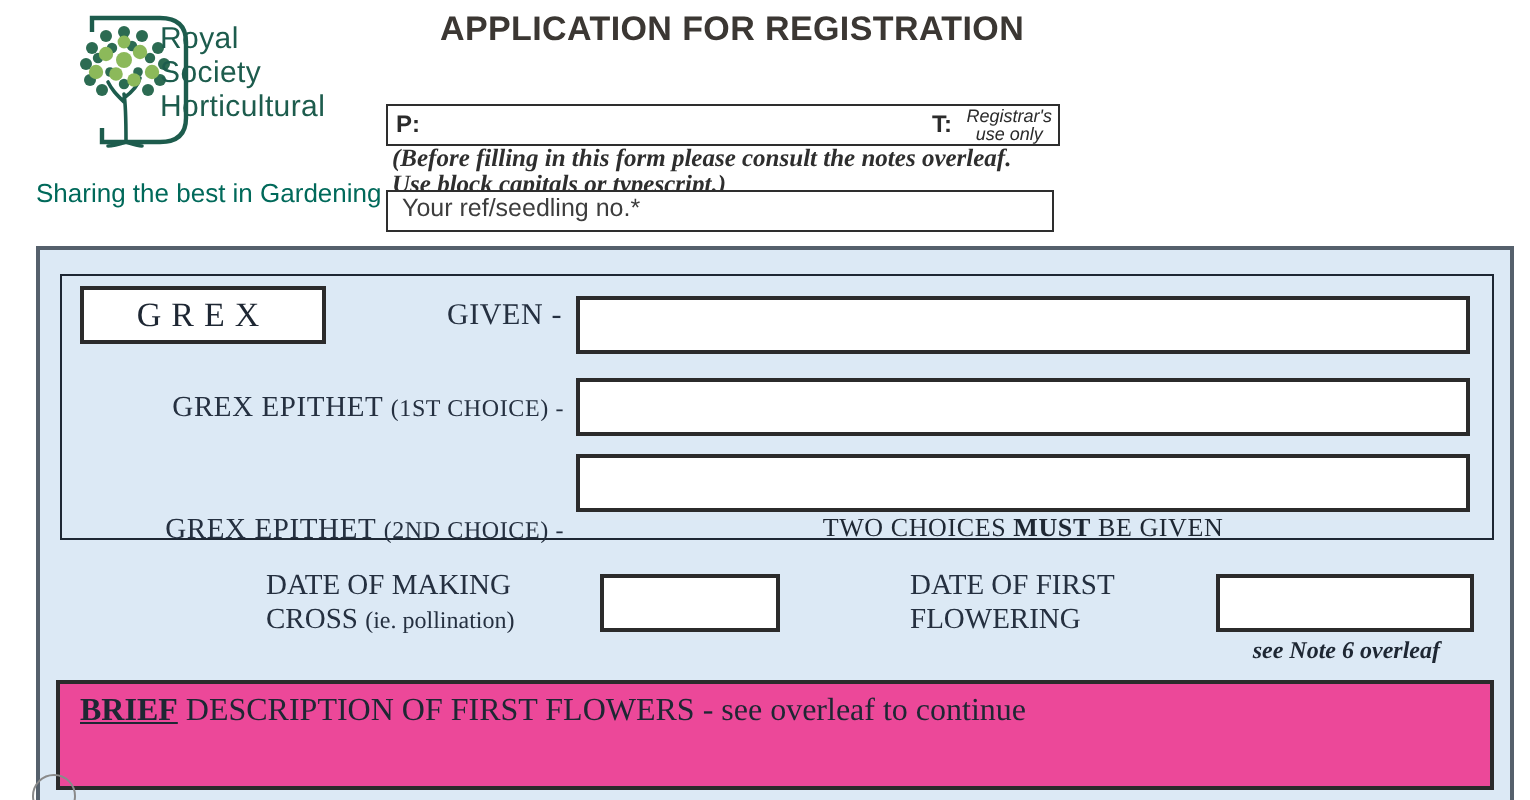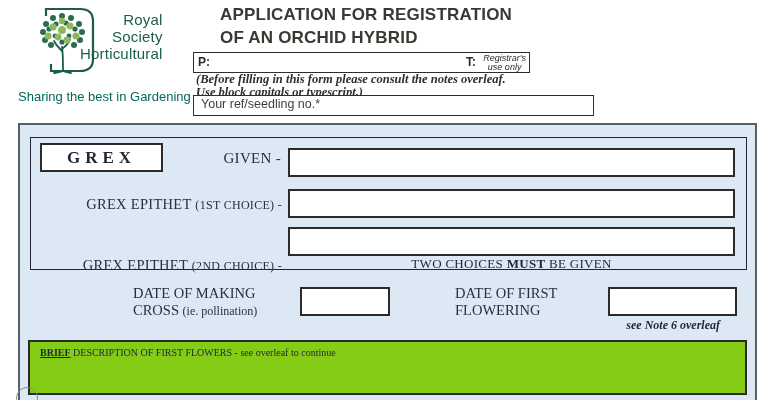--- a/index.html
+++ b/index.html
@@ -5,21 +5,21 @@
   * { margin:0; padding:0; box-sizing:border-box; }
   html,body { background:#fff; }
   .page {
     position:relative; width:765px; height:400px; background:#ffffff;
     overflow:hidden; font-family:"Liberation Serif", serif; color:#253040;
   }
   
   .logo-svg { position:absolute; left:18px; top:3px; width:80px; height:80px; }
   .org-name {
     position:absolute; left:80px; top:11px; font-family:"Liberation Sans", sans-serif;
-    font-size:15px; line-height:17px; color:#1d5c4d; letter-spacing:.2px;text-align:right;
+    font-size:15px; line-height:17px; color:#1d5c4d; letter-spacing:.2px;
   }
   .tagline {
     position:absolute; left:18px; top:89px; font-family:"Liberation Sans", sans-serif;
     font-size:13px; color:#00695a;
   }
   .title {
     position:absolute; left:196px; top:3px; font-family:"Liberation Sans", sans-serif;
     font-weight:bold; font-size:17px; line-height:23px; color:#3b3733; letter-spacing:.2px;margin-left:24px;
   }
   
@@ -34,38 +34,38 @@
   .registrar-note {
     position:absolute; right:3px; top:1px; text-align:center;
     font-family:"Liberation Sans", sans-serif; font-size:9px; line-height:9px; color:#2b2b2b;font-style:italic;
   }
   .instructions {
     position:absolute; left:196px; top:74px; font-style:italic; font-weight:bold;
     font-size:12.5px; line-height:11.5px; color:#2e2e2e;
   }
   .instructions div { margin-bottom:1px; }
   .ref-box {
-    position:absolute; left:193px; top:95px; width:401px; height:21px;
+    position:absolute; left:193px; top:95px; width:334px; height:21px;
     background:#fff; border:1.5px solid #2e2e2e;
     font-family:"Liberation Sans", sans-serif; font-size:12.5px; color:#3d3d3d;
     padding:1px 0 0 7px;
   }
   
   .blue-panel {
     position:absolute; left:18px; top:123px; width:739px; height:285px;
     background:#dce9f5; border:2px solid #55606c;
   }
   .grex-box {
     position:absolute; left:30px; top:137px; width:717px; height:133px;
     border:1.5px solid #1e2733;
   }
   .grex-label-box {
     position:absolute; left:40px; top:143px; width:123px; height:29px;
     background:#fff; border:2px solid #2b2b2b; text-align:center;
-    font-weight:bold; font-size:17px; letter-spacing:5px; padding-top:3px; color:#1e2733;
+    font-weight:normal; font-size:17px; letter-spacing:5px; padding-top:3px; color:#1e2733;
   }
   .field-label { position:absolute; text-align:right; font-size:14.5px; color:#253040; letter-spacing:.3px; }
   .genus-label { left:60px; top:150px; width:221px; font-size:15px; }
   .epithet1-label { left:40px; top:196px; width:242px; }
   .epithet2-label { left:40px; top:233px; width:242px;margin-top:24px; }
   .qualifier { font-size:12px;text-align:center; }
   .input-box { position:absolute; background:#fff; border:2px solid #2b2b2b; }
   .genus-input    { left:288px; top:148px; width:447px; height:29px; }
   .epithet1-input { left:288px; top:189px; width:447px; height:29px; }
   .epithet2-input { left:288px; top:227px; width:447px; height:29px; }
@@ -79,22 +79,22 @@
   .date-flowering-label { position:absolute; left:455px; top:285px; font-size:14.5px; line-height:16.5px; }
   .date1-input { left:300px; top:287px; width:90px; height:29px; }
   .date2-input { left:608px; top:287px; width:129px; height:29px; }
   .note6 {
     position:absolute; left:520px; top:318px; width:200px; text-align:right;
     font-size:12px; font-weight:bold; font-style:italic; color:#1e2733;
   }
   
   .brief-box {
     position:absolute; left:28px; top:340px; width:719px; height:55px;
-    background:#84cc16; border:2px solid #2b2b2b; padding:5px 10px;
-    font-size:10px; color:#1e2733;
+    background:#ec4899; border:2px solid #2b2b2b; padding:5px 10px;
+    font-size:16px; color:#1e2733;
   }
   .brief-box .emph { font-weight:bold; text-decoration:underline; }
   .hole-punch {
     position:absolute; left:16px; top:387px; width:22px; height:22px;
     border:1px solid #8a8a8a; border-radius:50%; background:transparent;
   }
 </style>
 </head>
 <body>
 
@@ -142,21 +142,20 @@
   <div class="org-name">
     <div>Royal</div>
     <div>Society</div>
     <div>Horticultural</div>
   </div>
 
   <div class="tagline">Sharing the best in Gardening</div>
 
   <div class="title">
     <div>APPLICATION FOR REGISTRATION</div>
-    <div>OF AN ORCHID HYBRID</div>
   </div>
 
   <div class="pt-box">
     <div class="pt-field" style="left:0;width:135px;">
       <span class="pt-label p-label">P:</span>
     </div>
     <div class="pt-field" style="left:135px;width:120px;">
       <span class="pt-label t-label">T:</span>
     </div>
     <div class="registrar-note">

